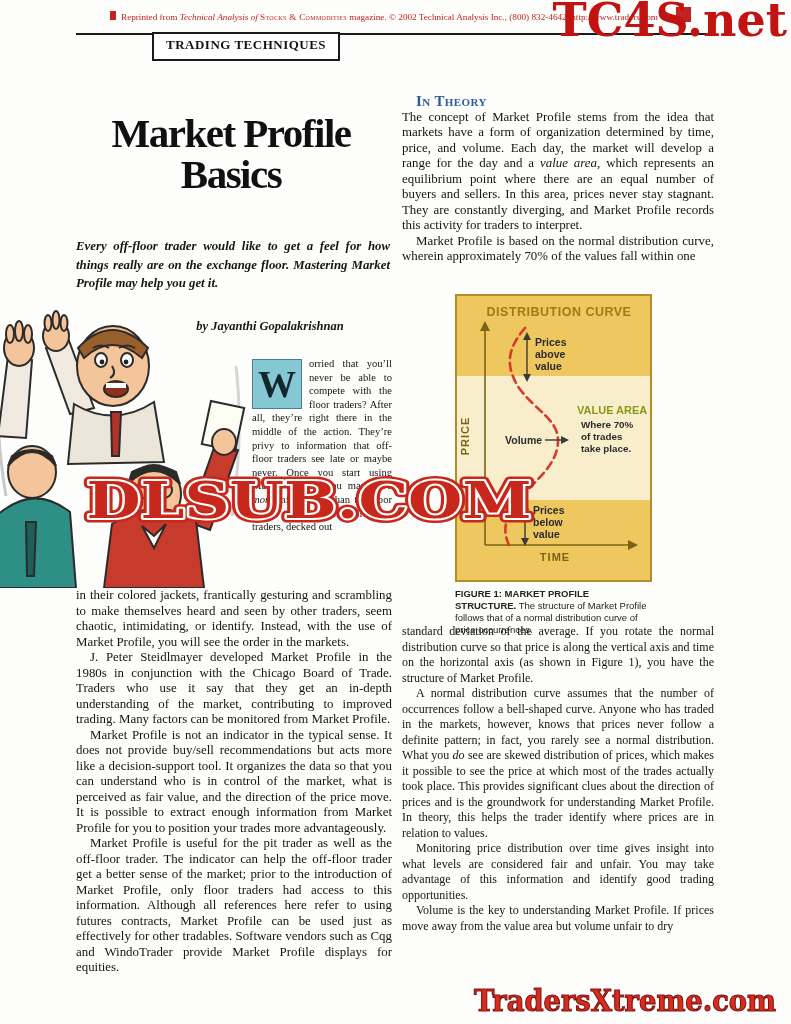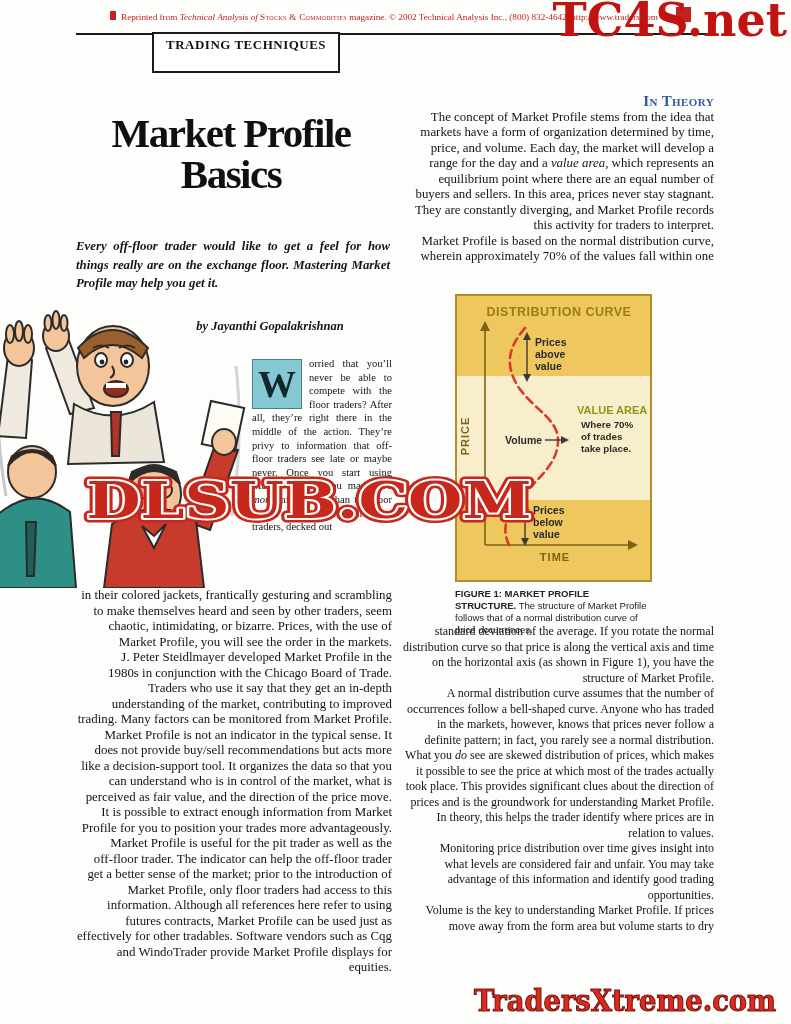--- a/index.html
+++ b/index.html
@@ -9,21 +9,21 @@
   
   .masthead{position:absolute;top:11px;left:110px;width:600px;font-size:9.2px;
             color:#c32222;z-index:1;white-space:nowrap;}
   .masthead .mark{display:inline-block;width:6px;height:9px;background:#c32222;margin-right:5px;}
   .masthead .it{font-style:italic;}
   .masthead .sc{font-variant:small-caps;letter-spacing:.3px;}
   .masthead-mark-right{position:absolute;top:7px;left:676px;width:15px;height:15px;background:#c32222;z-index:1;}
 
   .rule-top{position:absolute;top:33px;left:76px;width:639px;border-top:2px solid #1a1a1a;}
   .section-box{position:absolute;top:32px;left:152px;border:2px solid #1a1a1a;background:#fff;
-               padding:3px 12px 18px;font-weight:bold;font-size:13px;letter-spacing:.5px;z-index:2;}
+               padding:3px 12px 6px;font-weight:bold;font-size:13px;letter-spacing:.5px;z-index:2;}
 
   
   .title{position:absolute;top:86px;left:70px;width:322px;text-align:center;font-weight:bold;
          font-size:41px;line-height:1.0;letter-spacing:-1.5px;color:#101010;}
   .standfirst{position:absolute;top:237px;left:76px;width:314px;font-style:italic;
               font-size:12.8px;line-height:1.45;text-align:justify;font-weight:bold;}
   .byline{position:absolute;top:319px;left:150px;width:240px;text-align:center;
           font-weight:bold;font-size:12.5px;font-style:italic;}
 
   
@@ -32,21 +32,21 @@
   
   .lead{position:absolute;left:252px;top:357px;width:140px;font-size:10.6px;line-height:13.6px;
         text-align:justify;z-index:4;}
   .dropcap-box{float:left;width:48px;height:48px;background:#85c7d3;border:1px solid #44808d;
                margin:2px 7px 2px 0;text-align:center;line-height:48px;
                font-size:38px;font-weight:bold;color:#10272c;}
 
   
   .col-left{position:absolute;left:76px;top:588px;width:316px;font-size:12.9px;
             line-height:15.5px;text-align:justify;}
-  .col-left p,.col-right p{margin:0;text-indent:14px;text-align:right;}
+  .col-left p,.col-right p{margin:0;text-indent:14px;}
   .col-left p:first-child,.col-right-bottom p:first-child{text-indent:0;}
   .col-right-top{position:absolute;left:402px;top:94px;width:312px;font-size:12.9px;
                  line-height:15.5px;text-align:justify;}
   .col-right-bottom{position:absolute;left:402px;top:624px;width:312px;font-size:12px;
                     line-height:15.5px;text-align:justify;}
   .heading-theory{color:#2b5b9e;font-weight:bold;font-size:15px;font-variant:small-caps;
                   letter-spacing:.4px;margin:0 0 3px;text-indent:0;text-align:left;}
 
   
   .figure-wrap{position:absolute;left:455px;top:294px;width:197px;height:288px;z-index:5;border-radius:6px;}
@@ -130,21 +130,21 @@
         <polygon points="150,240 162,250 174,238 162,262" fill="#fdfdf6"></polygon>
       </g>
     </g>
   </svg>
 
   <div class="lead">
     <span class="dropcap-box"><span>W</span></span><span>orried that you’ll never be able to compete with the floor traders? After all, they’re right there in the middle of the action. They’re privy to information that off-floor traders see late or maybe never. Once you start using Market Profile, you may have </span><i>more</i><span> information than the floor trader. No longer will floor traders, decked out</span>
   </div>
 
   <div class="col-left">
-    <p>in their colored jackets, frantically gesturing and scrambling to make themselves heard and seen by other traders, seem chaotic, intimidating, or bizarre. Prices, with the use of Market Profile, you will see the order in the markets.</p>
+    <p>in their colored jackets, frantically gesturing and scrambling to make themselves heard and seen by other traders, seem chaotic, intimidating, or identify. Instead, with the use of Market Profile, you will see the order in the markets.</p>
     <p>J. Peter Steidlmayer developed Market Profile in the 1980s in conjunction with the Chicago Board of Trade. Traders who use it say that they get an in-depth understanding of the market, contributing to improved trading. Many factors can be monitored from Market Profile.</p>
     <p>Market Profile is not an indicator in the typical sense. It does not provide buy/sell recommendations but acts more like a decision-support tool. It organizes the data so that you can understand who is in control of the market, what is perceived as fair value, and the direction of the price move. It is possible to extract enough information from Market Profile for you to position your trades more advantageously.</p>
     <p>Market Profile is useful for the pit trader as well as the off-floor trader. The indicator can help the off-floor trader get a better sense of the market; prior to the introduction of Market Profile, only floor traders had access to this information. Although all references here refer to using futures contracts, Market Profile can be used just as effectively for other tradables. Software vendors such as Cqg and WindoTrader provide Market Profile displays for equities.</p>
   </div>
 
   <div class="col-right col-right-top">
     <p class="heading-theory">In Theory</p>
     <p style="text-indent:0;"><span>The concept of Market Profile stems from the idea that markets have a form of organization determined by time, price, and volume. Each day, the market will develop a range for the day and a </span><i>value area</i><span>, which represents an equilibrium point where there are an equal number of buyers and sellers. In this area, prices never stay stagnant. They are constantly diverging, and Market Profile records this activity for traders to interpret.</span></p>
     <p>Market Profile is based on the normal distribution curve, wherein approximately 70% of the values fall within one</p>
   </div>
@@ -202,21 +202,21 @@
       </g>
     </svg>
   </div>
 
   <div class="caption"><b>FIGURE 1: MARKET PROFILE STRUCTURE.</b><span> The structure of Market Profile follows that of a normal distribution curve of price occurrences.</span></div>
 
   <div class="col-right col-right-bottom">
     <p>standard deviation of the average. If you rotate the normal distribution curve so that price is along the vertical axis and time on the horizontal axis (as shown in Figure 1), you have the structure of Market Profile.</p>
     <p><span>A normal distribution curve assumes that the number of occurrences follow a bell-shaped curve. Anyone who has traded in the markets, however, knows that prices never follow a definite pattern; in fact, you rarely see a normal distribution. What you </span><i>do</i><span> see are skewed distribution of prices, which makes it possible to see the price at which most of the trades actually took place. This provides significant clues about the direction of prices and is the groundwork for understanding Market Profile. In theory, this helps the trader identify where prices are in relation to values.</span></p>
     <p>Monitoring price distribution over time gives insight into what levels are considered fair and unfair. You may take advantage of this information and identify good trading opportunities.</p>
-    <p>Volume is the key to understanding Market Profile. If prices move away from the form area but volume starts to dry</p>
+    <p>Volume is the key to understanding Market Profile. If prices move away from the value area but volume unfair to dry</p>
   </div>
 
   <svg class="wm-center-svg" viewBox="0 0 490 72">
     <text x="245" y="50" text-anchor="middle" textLength="445" lengthAdjust="spacingAndGlyphs" fill="none" stroke="#c8271c" stroke-width="9" stroke-linejoin="round">DLSUB.COM</text>
     <text x="245" y="50" text-anchor="middle" textLength="445" lengthAdjust="spacingAndGlyphs" fill="none" stroke="#ffffff" stroke-width="4" stroke-linejoin="round">DLSUB.COM</text>
     <text x="245" y="50" text-anchor="middle" textLength="445" lengthAdjust="spacingAndGlyphs" fill="#c8271c">DLSUB.COM</text>
   </svg>
 
   <svg class="wm-bottom-svg" viewBox="0 0 330 44">
     <text x="165" y="31" text-anchor="middle" textLength="302" lengthAdjust="spacingAndGlyphs" fill="none" stroke="#ffffff" stroke-width="6" stroke-linejoin="round">TradersXtreme.com</text>

